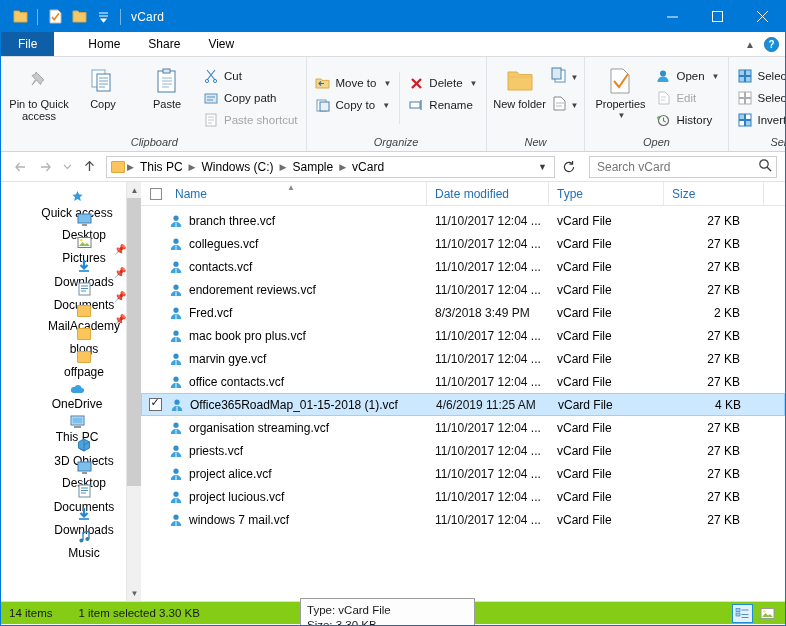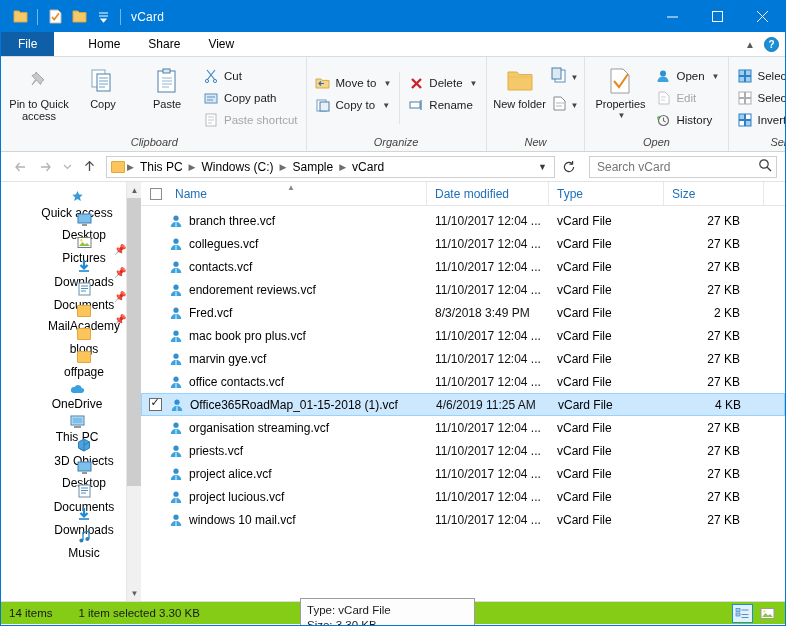--- a/index.html
+++ b/index.html
@@ -945,21 +945,21 @@
           <div class="row">
             <div class="cell cb"></div>
             <div class="cell name">
               <span>
                 <svg class="vcf-ic" viewBox="0 0 14 14">
                   <circle cx="7" cy="4.2" r="2.6" fill="#2f8fd0"></circle>
                   <path d="M1.8 13c0-3 2.3-5 5.2-5s5.2 2 5.2 5z" fill="#3aa3e0"></path>
                   <path d="M7 8.2v4.8" stroke="#fff" stroke-width=".9"></path>
                 </svg>
               </span>
-              <span>windows 10 mail.vcf</span>
+              <span>windows 7 mail.vcf</span>
             </div>
             <div class="cell date">11/10/2017 12:04 ...</div>
             <div class="cell type">vCard File</div>
             <div class="cell size">27 KB</div>
           </div>
         </div>
 
       <div id="tooltip">
         <div>Type: vCard File</div>
         <div>Size: 3.30 KB</div>

